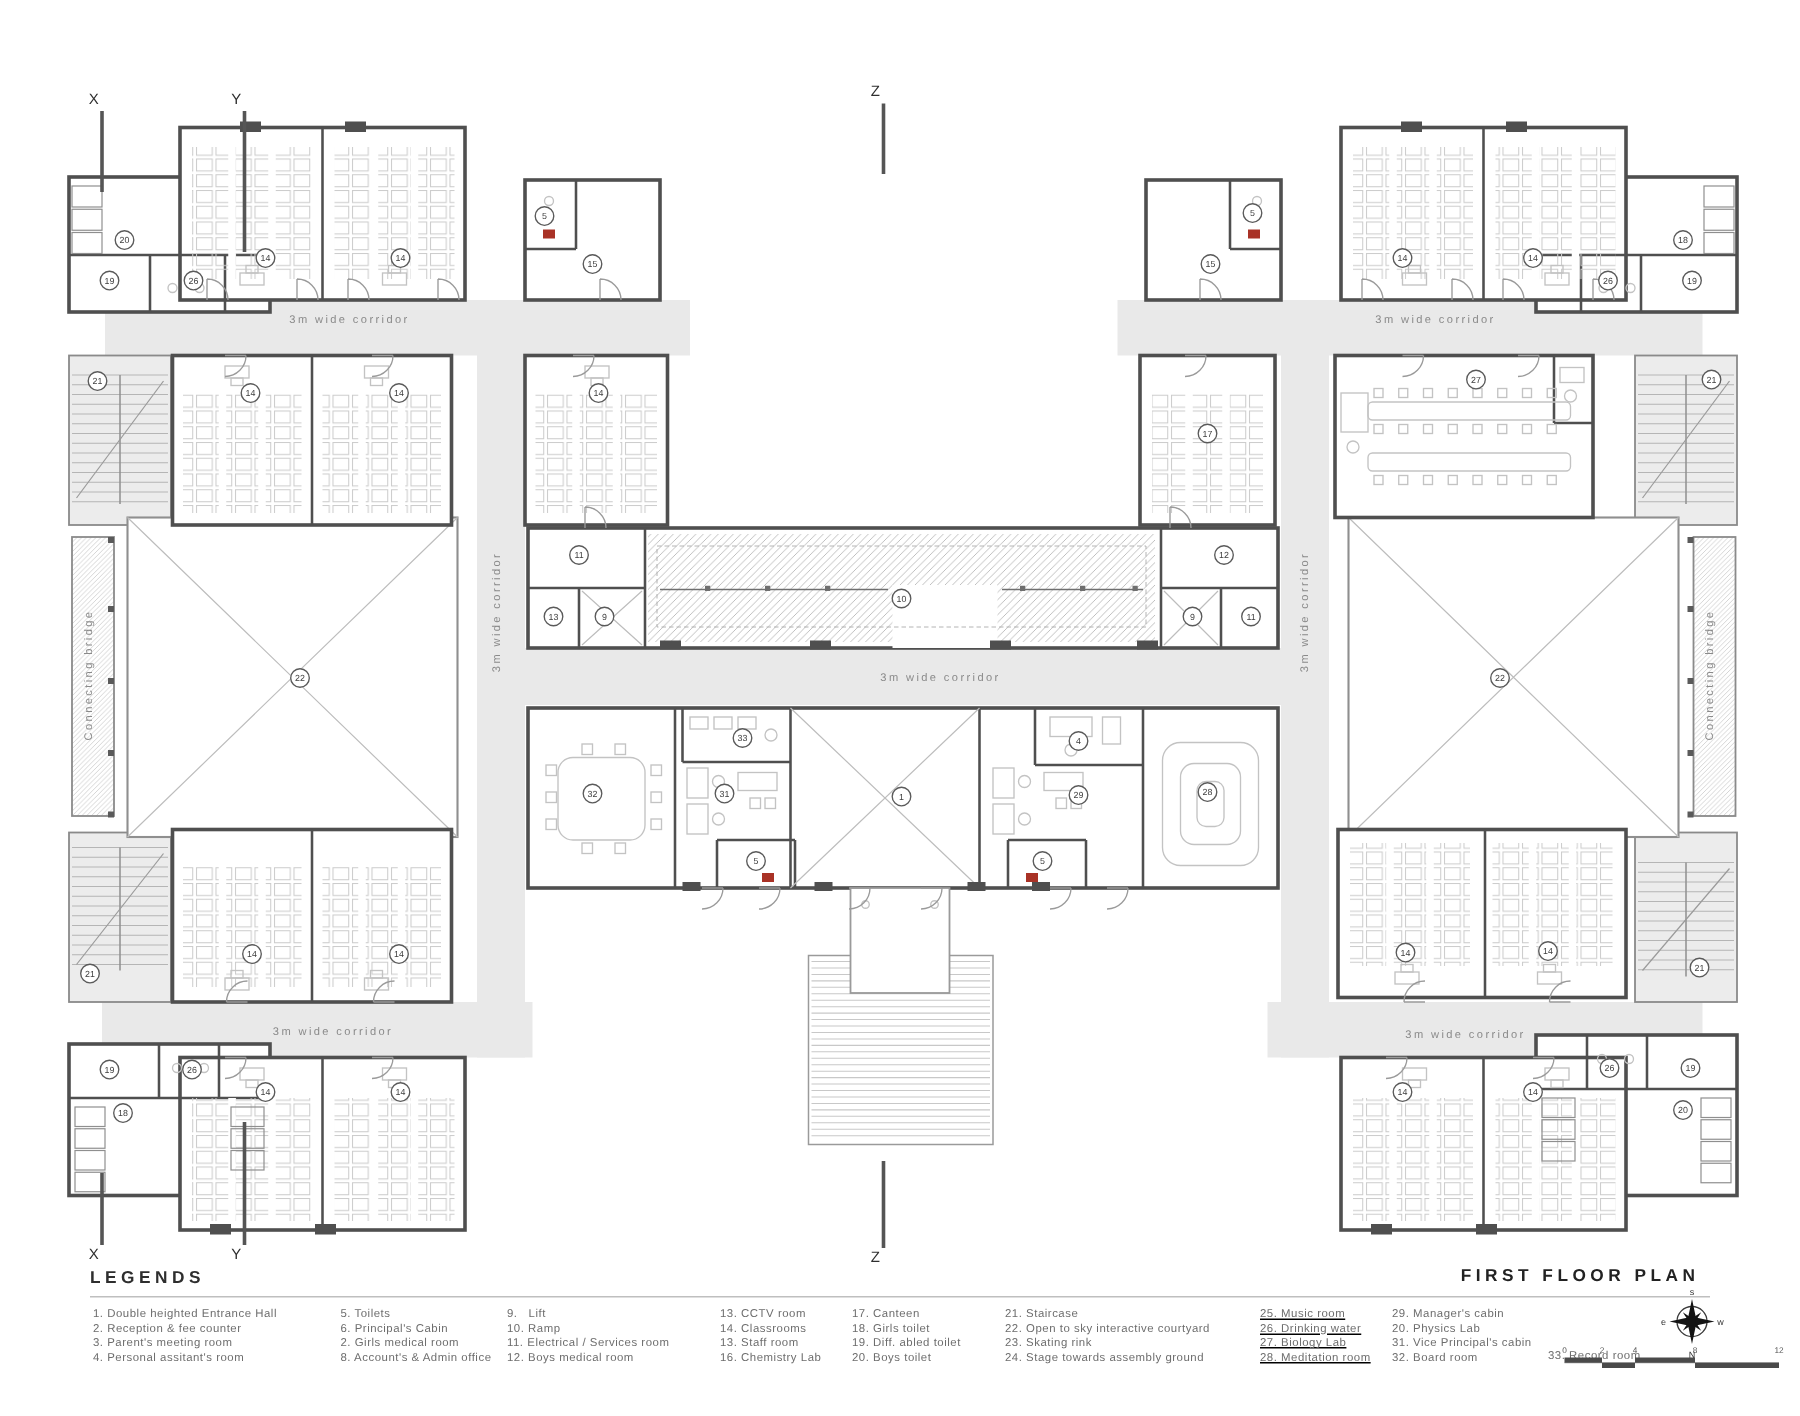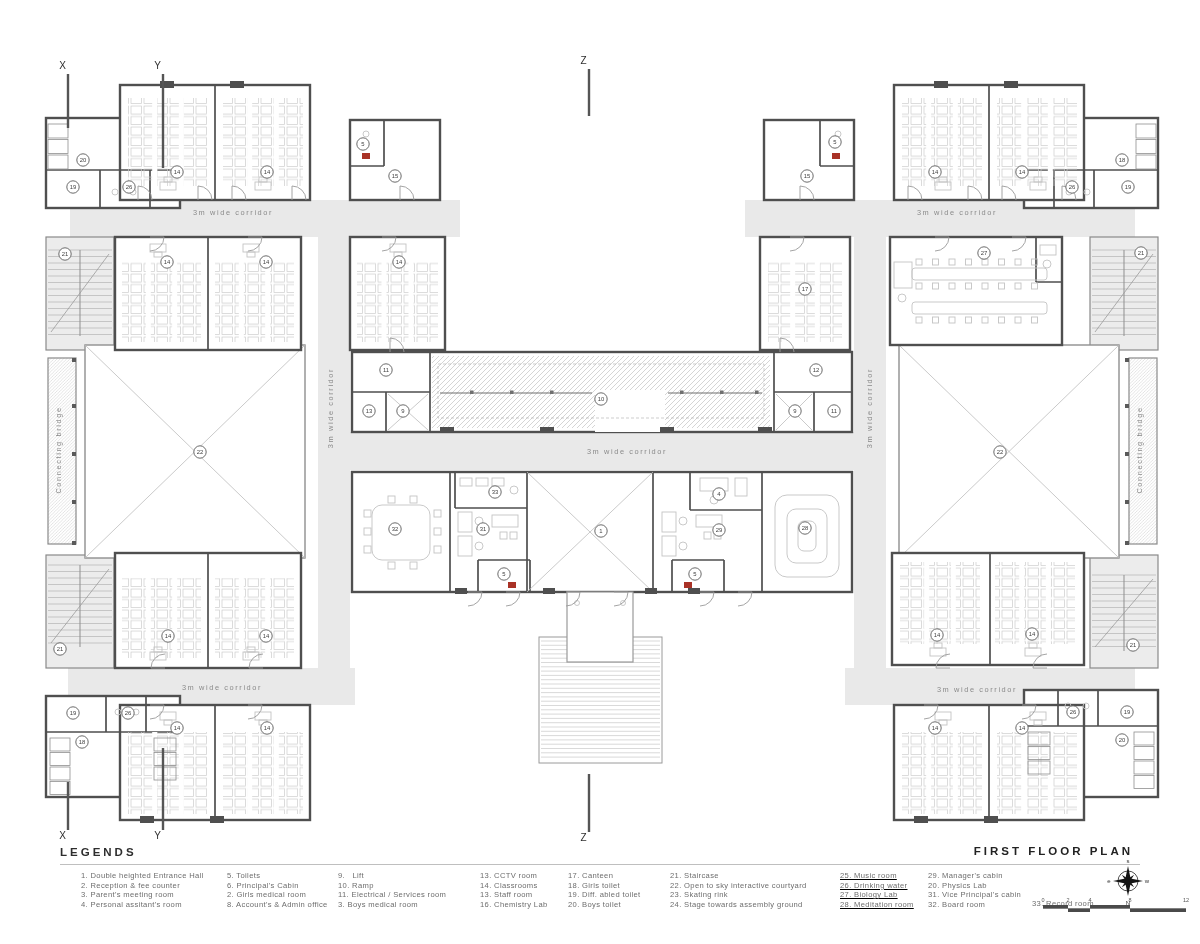--- a/index.html
+++ b/index.html
@@ -753,37 +753,37 @@
         <text x="584" y="841" class="sec" text-anchor="middle">Z</text>
         <line x1="589" y1="774" x2="589" y2="832" class="secline"></line>
       </g>
 </svg>
 
 <div id="legend">
   <div class="lg-head">LEGENDS</div>
   <div class="plan-title">FIRST FLOOR PLAN</div>
   <div class="lg-rule"></div>
   <div id="lg-cols">
-        <div class="lg-col" style="left: 62px; margin-left: 19px;">
+        <div class="lg-col" style="left: 62px;">
           <div class="li">1. Double heighted Entrance Hall</div>
           <div class="li">2. Reception &amp; fee counter</div>
           <div class="li">3. Parent's meeting room</div>
           <div class="li">4. Personal assitant's room</div>
         </div>
         <div class="lg-col" style="left: 212px; margin-left: 15px;">
           <div class="li">5. Toilets</div>
           <div class="li">6. Principal's Cabin</div>
           <div class="li">2. Girls medical room</div>
           <div class="li">8. Account's &amp; Admin office</div>
         </div>
         <div class="lg-col" style="left: 338px;">
           <div class="li">9.   Lift</div>
           <div class="li">10. Ramp</div>
           <div class="li">11. Electrical / Services room</div>
-          <div class="li">3. Boys medical room</div>
+          <div class="li">12. Boys medical room</div>
         </div>
         <div class="lg-col" style="left: 480px;">
           <div class="li">13. CCTV room</div>
           <div class="li">14. Classrooms</div>
           <div class="li">13. Staff room</div>
           <div class="li">16. Chemistry Lab</div>
         </div>
         <div class="lg-col" style="left: 568px;">
           <div class="li">17. Canteen</div>
           <div class="li">18. Girls toilet</div>

